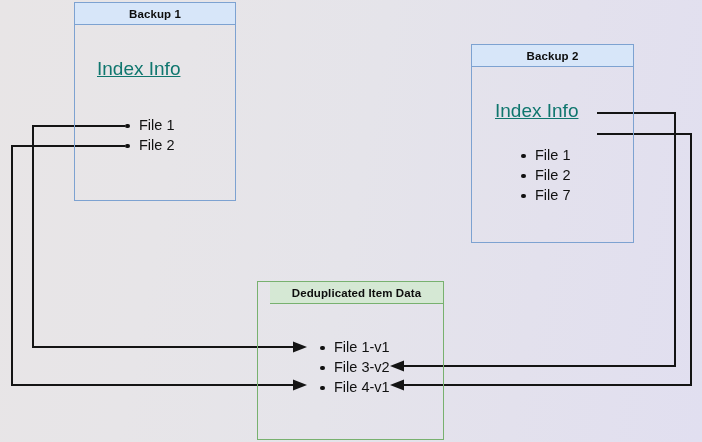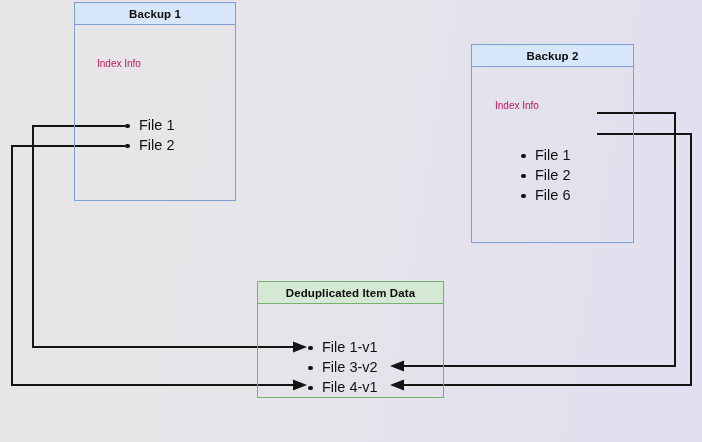--- a/index.html
+++ b/index.html
@@ -23,21 +23,21 @@
   
   .node.blue{border:1.5px solid #7da2d1;}
   .node.blue .hdr{background:#d7e6f9;border-bottom:1.5px solid #7da2d1;}
   .node.blue .body{background:transparent;}
 
   
   .node.green{border:1.5px solid #78b16f;}
   .node.green .hdr{background:#d5e8d4;border-bottom:1.5px solid #78b16f;}
   .node.green .body{background:transparent;}
 
-  .caption{position:absolute;font-size:10px;color:#be185d;white-space:nowrap;}
+  .caption{position:absolute;font-size:19px;color:#0f766e;white-space:nowrap;text-decoration:underline;}
 
   
   .blist{position:absolute;margin:0;padding:0;list-style:none;}
   .blist li{
     position:relative;height:20px;line-height:20px;
     font-size:14.5px;color:#111;white-space:nowrap;padding-left:17px;
   }
   .blist li::before{
     content:"";position:absolute;left:3px;top:8.5px;
     width:4.5px;height:4.5px;border-radius:50%;background:#111;
@@ -78,26 +78,26 @@
     </div>
   </div>
 
   <div class="node blue" style="left:471px;top:2px;width:163px;height:199px;margin-top:42px;">
     <div class="hdr">Backup 2</div>
     <div class="body" style="height:175px;">
       <div class="caption" style="left:23px;top:33px;">Index Info</div>
       <ul class="blist" style="left:46px;top:78px;">
         <li>File 1</li>
         <li>File 2</li>
-        <li>File 6</li>
+        <li>File 7</li>
       </ul>
     </div>
   </div>
 
-  <div class="node green" style="left:257px;top:281px;width:187px;height:117px;">
+  <div class="node green" style="left:257px;top:281px;width:187px;height:159px;padding-left:12px;">
     <div class="hdr">Deduplicated Item Data</div>
     <div class="body" style="height:135px;text-align:right;">
       <ul class="blist" style="left:47px;top:33px;">
         <li>File 1-v1</li>
         <li>File 3-v2</li>
         <li>File 4-v1</li>
       </ul>
     </div>
   </div>
 

